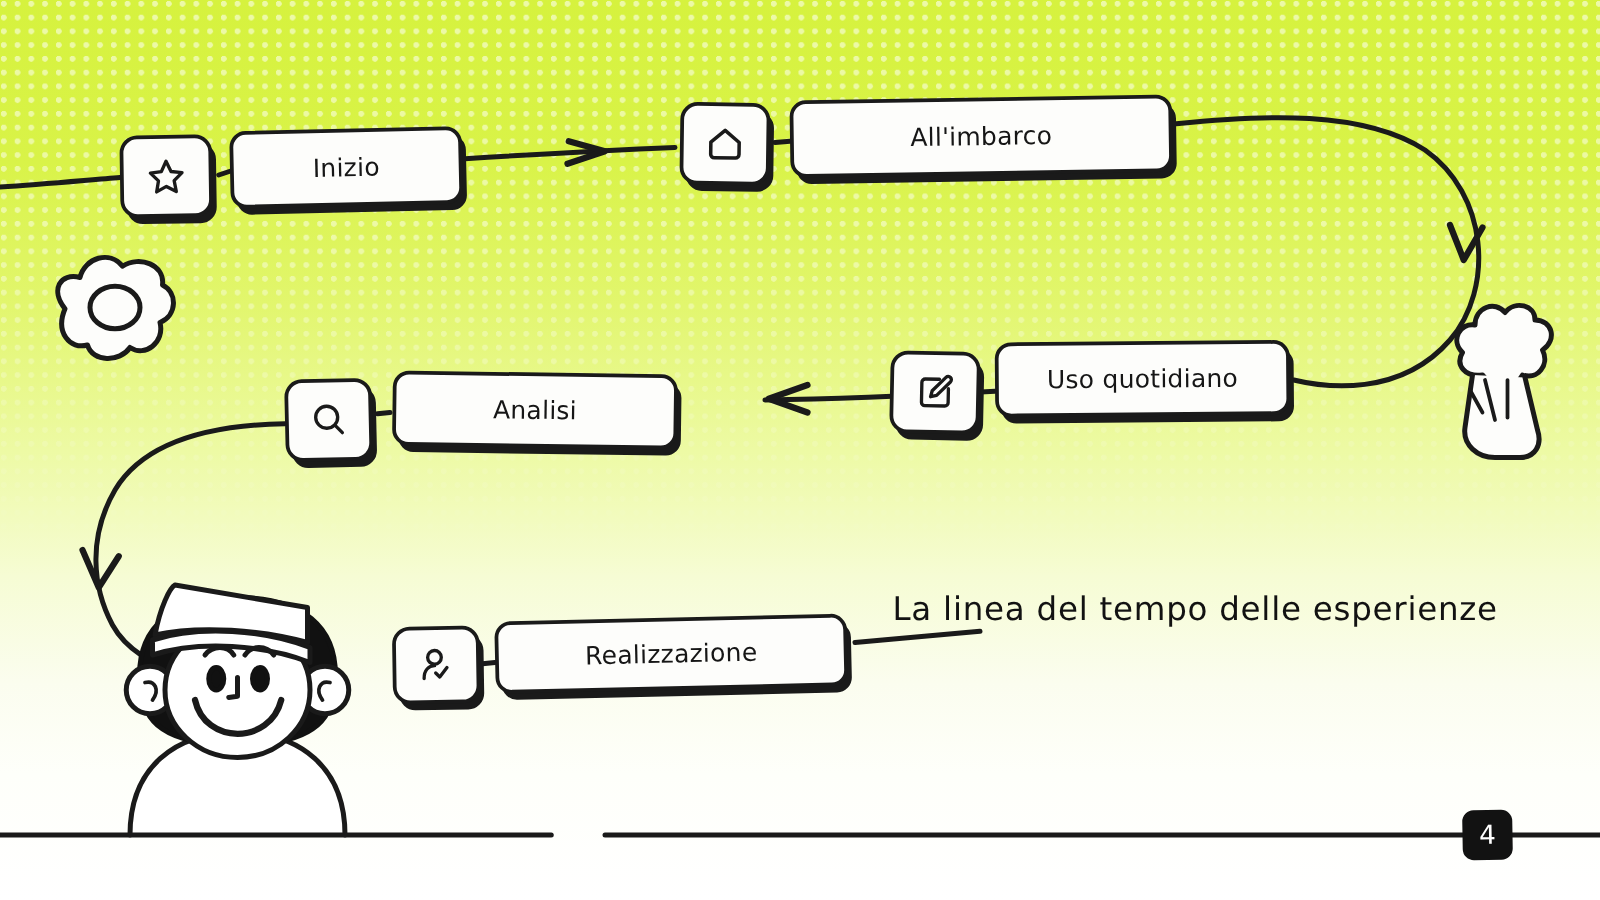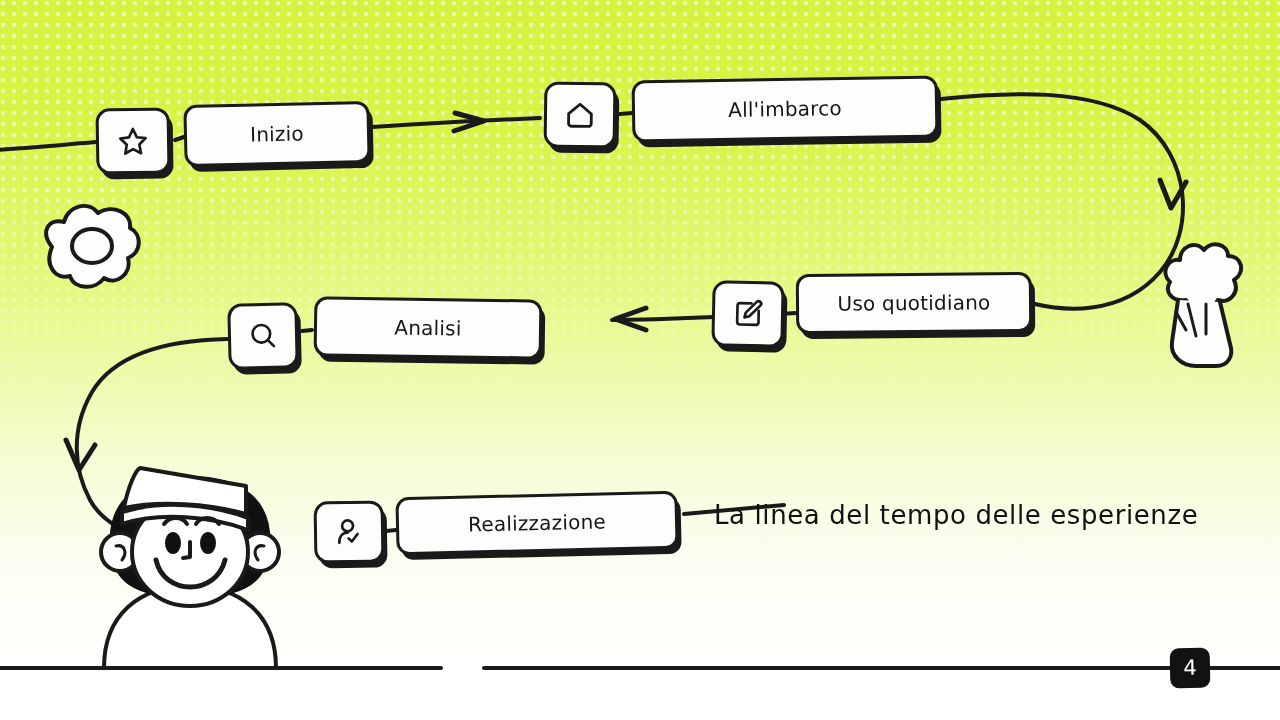--- a/index.html
+++ b/index.html
@@ -57,21 +57,21 @@
   .node svg { display: block; }
 
   
   .r1 { transform: rotate(-0.9deg); }
   .r2 { transform: rotate(-1.3deg); }
   .r3 { transform: rotate(0.8deg); }
   .r4 { transform: rotate(1.2deg); }
   .r5 { transform: rotate(-0.5deg); }
 
   
-  #title-wrap { position: absolute; left: 714px; top: 500px; }
+  #title-wrap { position: absolute; left: 714px; top: 473px; }
   #title-text {
     font-size: 26px;
     color: #121212;
     white-space: nowrap;
     letter-spacing: 0.6px;
     font-family: "DejaVu Sans", "Liberation Sans", sans-serif;
   }
 
   
   #page-badge {

